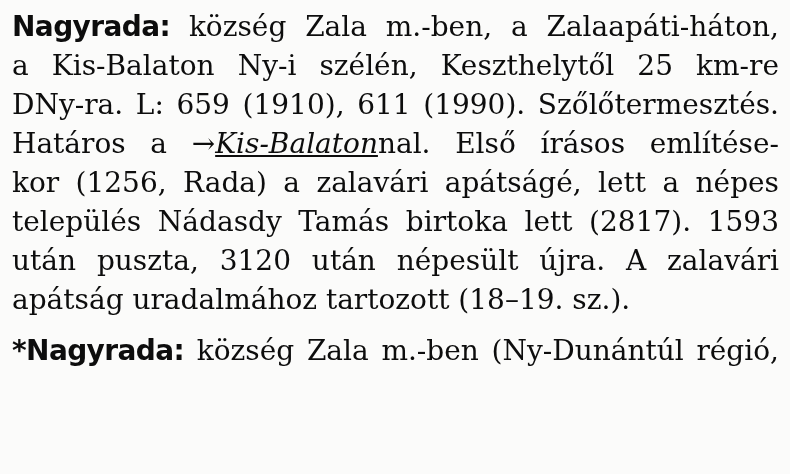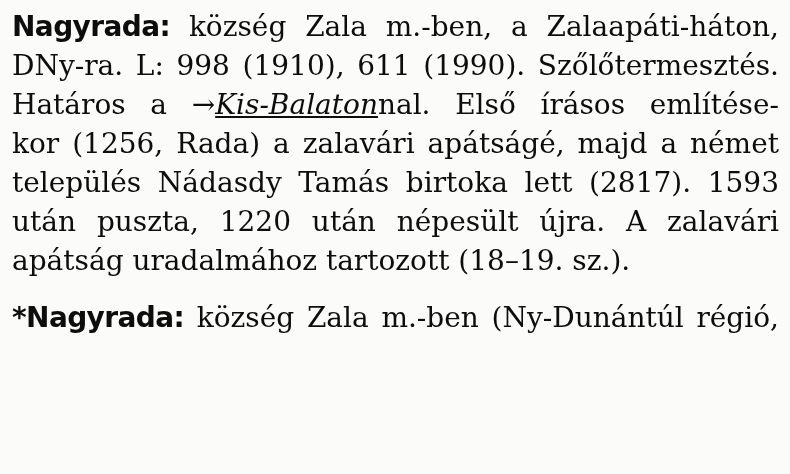--- a/index.html
+++ b/index.html
@@ -13,21 +13,21 @@
     box-sizing: border-box;
     width: 790px;
     height: 474px;
     padding: 7px 11px 0 12px;
     font-family: "DejaVu Serif", serif;
     font-size: 28px;
     line-height: 39px;
     color: #0d0d0d;
   }
   .entry { margin: 0; }
-  .entry + .entry { margin-top: 18px; }
+  .entry + .entry { margin-top: 12px; }
   .line {
     height: 39px;
     overflow: hidden;
     text-align: justify;
     text-align-last: justify;
   }
   .line.last { text-align-last: left; }
   .seg-headword {
     font-family: "DejaVu Sans", sans-serif;
     font-weight: 700;
@@ -36,24 +36,25 @@
   .seg-italic { font-style: italic; text-decoration: underline; }
   .seg-arrow { font-style: normal; }
 </style>
 </head>
 <body style="background: rgb(251, 251, 250);">
 
 <main class="page" style="color: rgb(13, 13, 13);">
   <div id="entries">
       <article class="entry">
         <div class="line"><span class="seg-headword">Nagyrada:</span><span class="seg-normal"> község Zala m.-ben, a Zalaapáti-háton,</span></div>
-        <div class="line"><span class="seg-normal">DNy-ra. L: 998 (1910), 611 (1990). Szőlőtermesztés.</span></div>
+        <div class="line"><span class="seg-normal">a Kis-Balaton Ny-i szélén, Keszthelytől 25 km-re</span></div>
+        <div class="line"><span class="seg-normal">DNy-ra. L: 659 (1910), 611 (1990). Szőlőtermesztés.</span></div>
         <div class="line"><span class="seg-normal">Határos a </span><span class="seg-arrow">→</span><span class="seg-italic">Kis-Balaton</span><span class="seg-normal">nal. Első írásos említése-</span></div>
-        <div class="line"><span class="seg-normal">kor (1256, Rada) a zalavári apátságé, majd a német</span></div>
+        <div class="line"><span class="seg-normal">kor (1256, Rada) a zalavári apátságé, lett a népes</span></div>
         <div class="line"><span class="seg-normal">település Nádasdy Tamás birtoka lett (2817). 1593</span></div>
-        <div class="line"><span class="seg-normal">után puszta, 1220 után népesült újra. A zalavári</span></div>
+        <div class="line"><span class="seg-normal">után puszta, 3120 után népesült újra. A zalavári</span></div>
         <div class="line last"><span class="seg-normal">apátság uradalmához tartozott (18–19. sz.).</span></div>
       </article>
       <article class="entry">
         <div class="line"><span class="seg-headword">*Nagyrada:</span><span class="seg-normal"> község Zala m.-ben (Ny-Dunántúl régió,</span></div>
       </article>
     </div>
 </main>
 
 </body></html>

